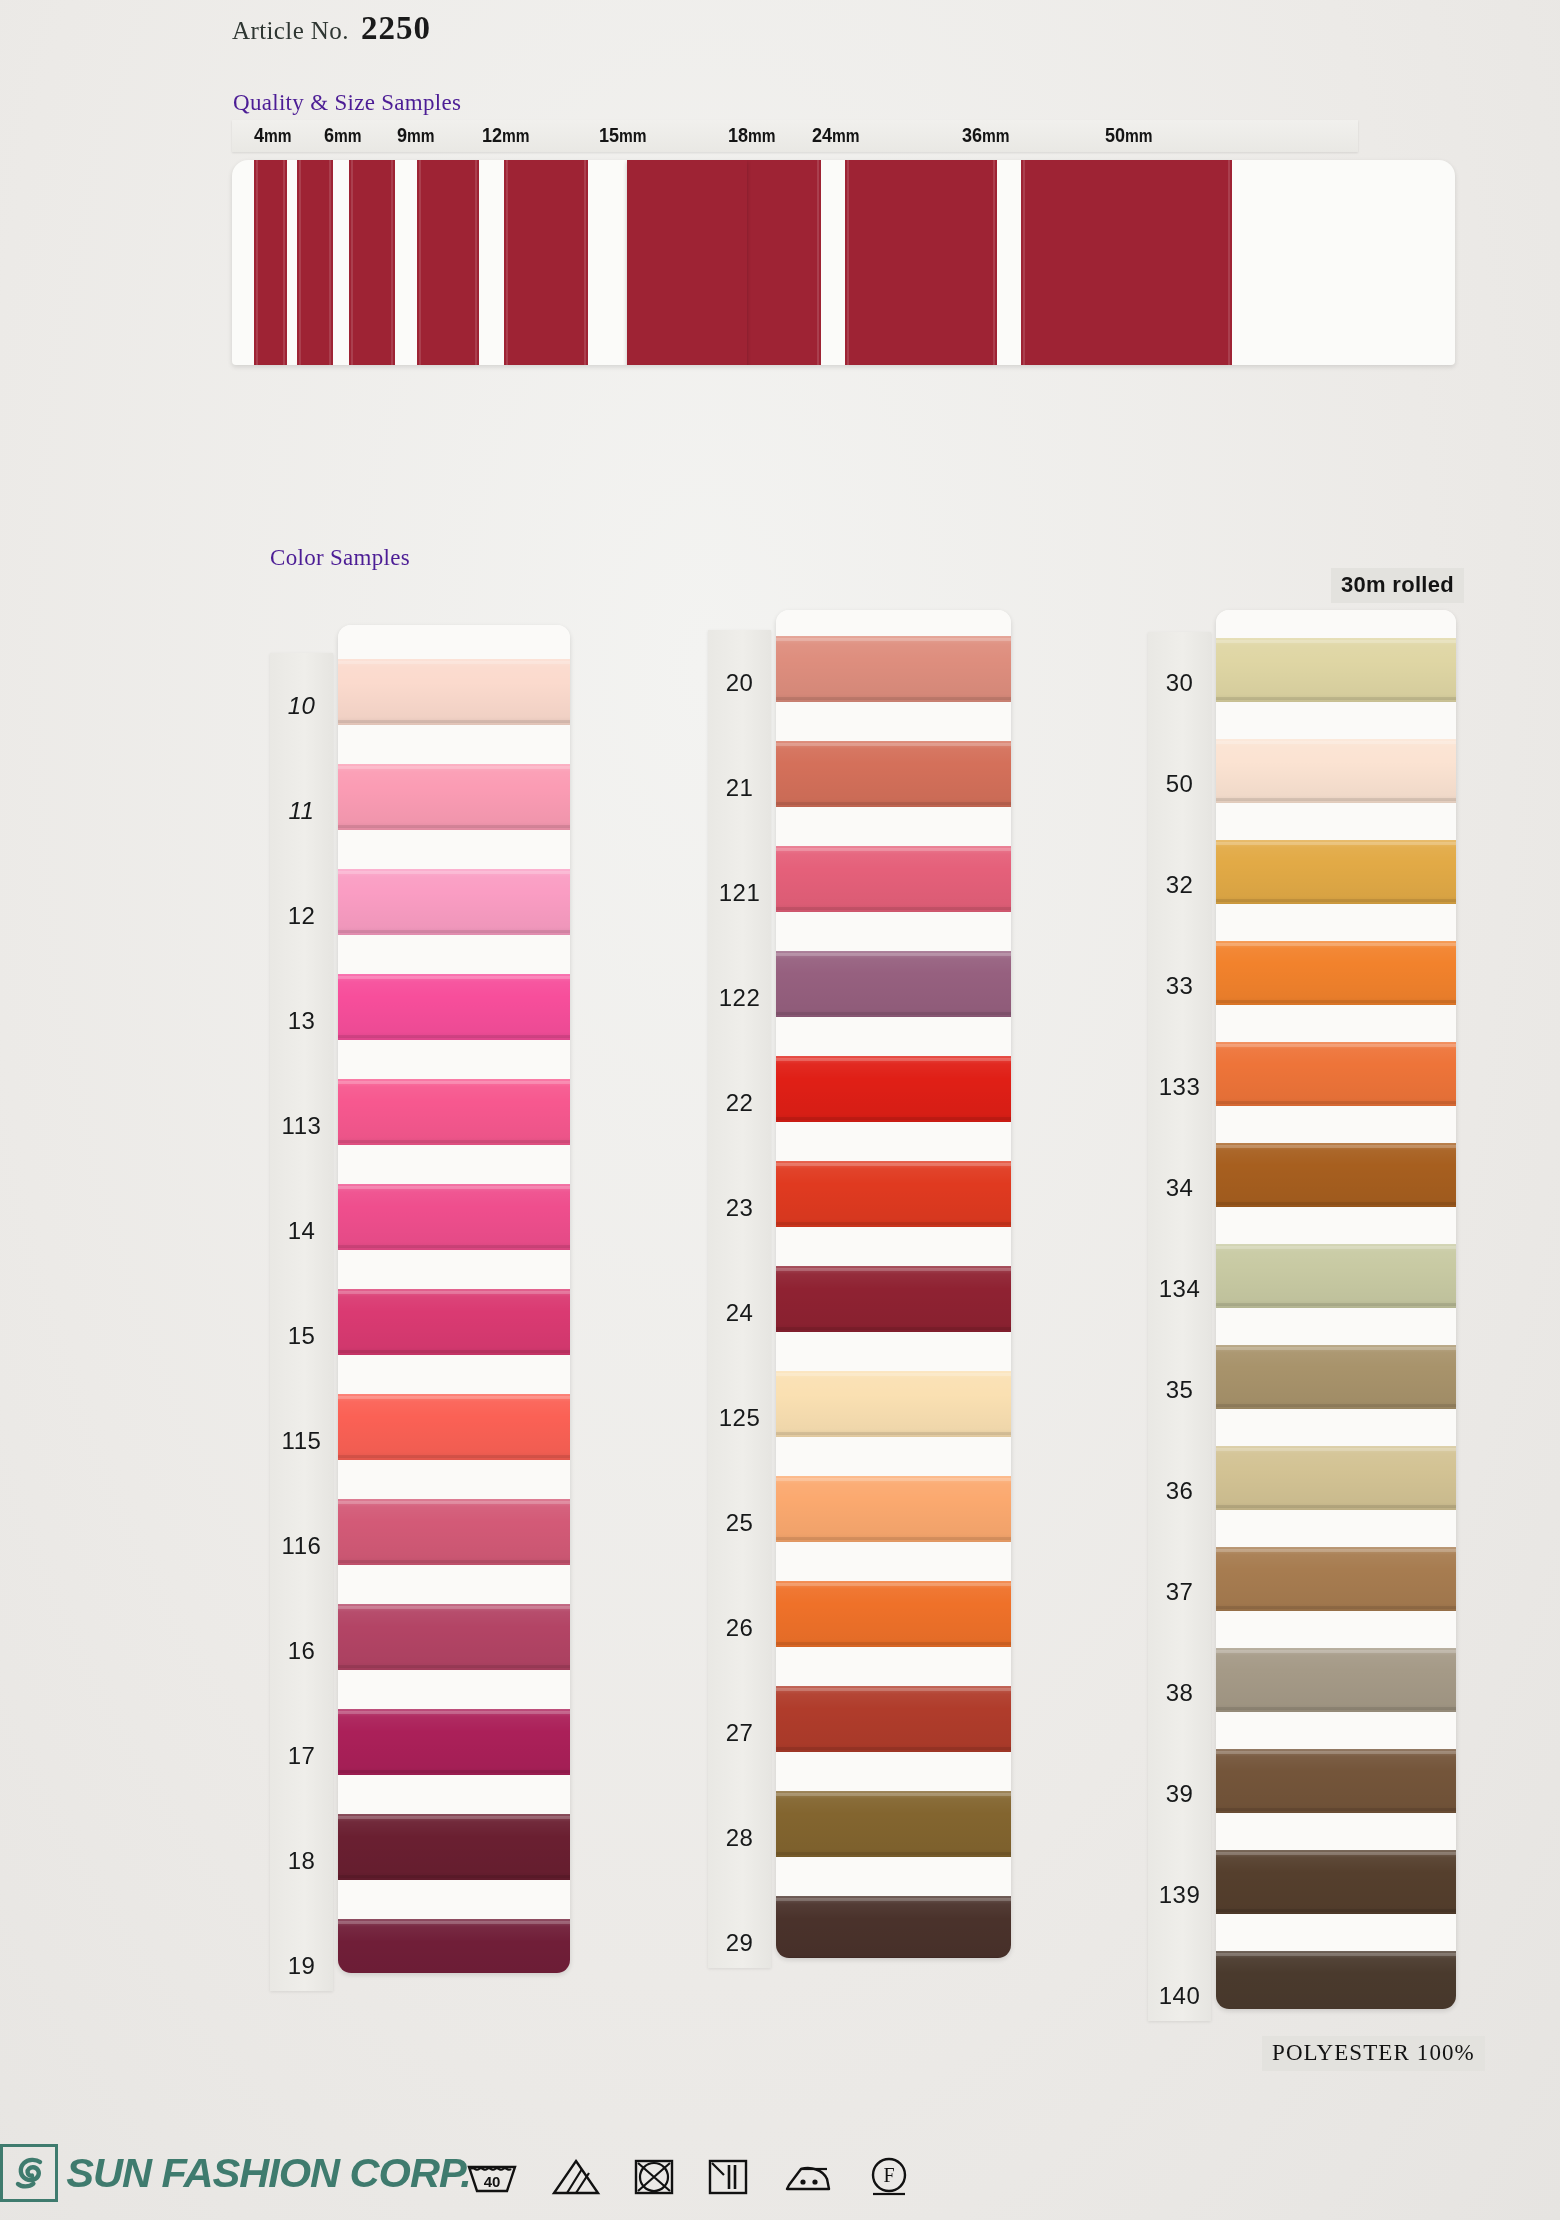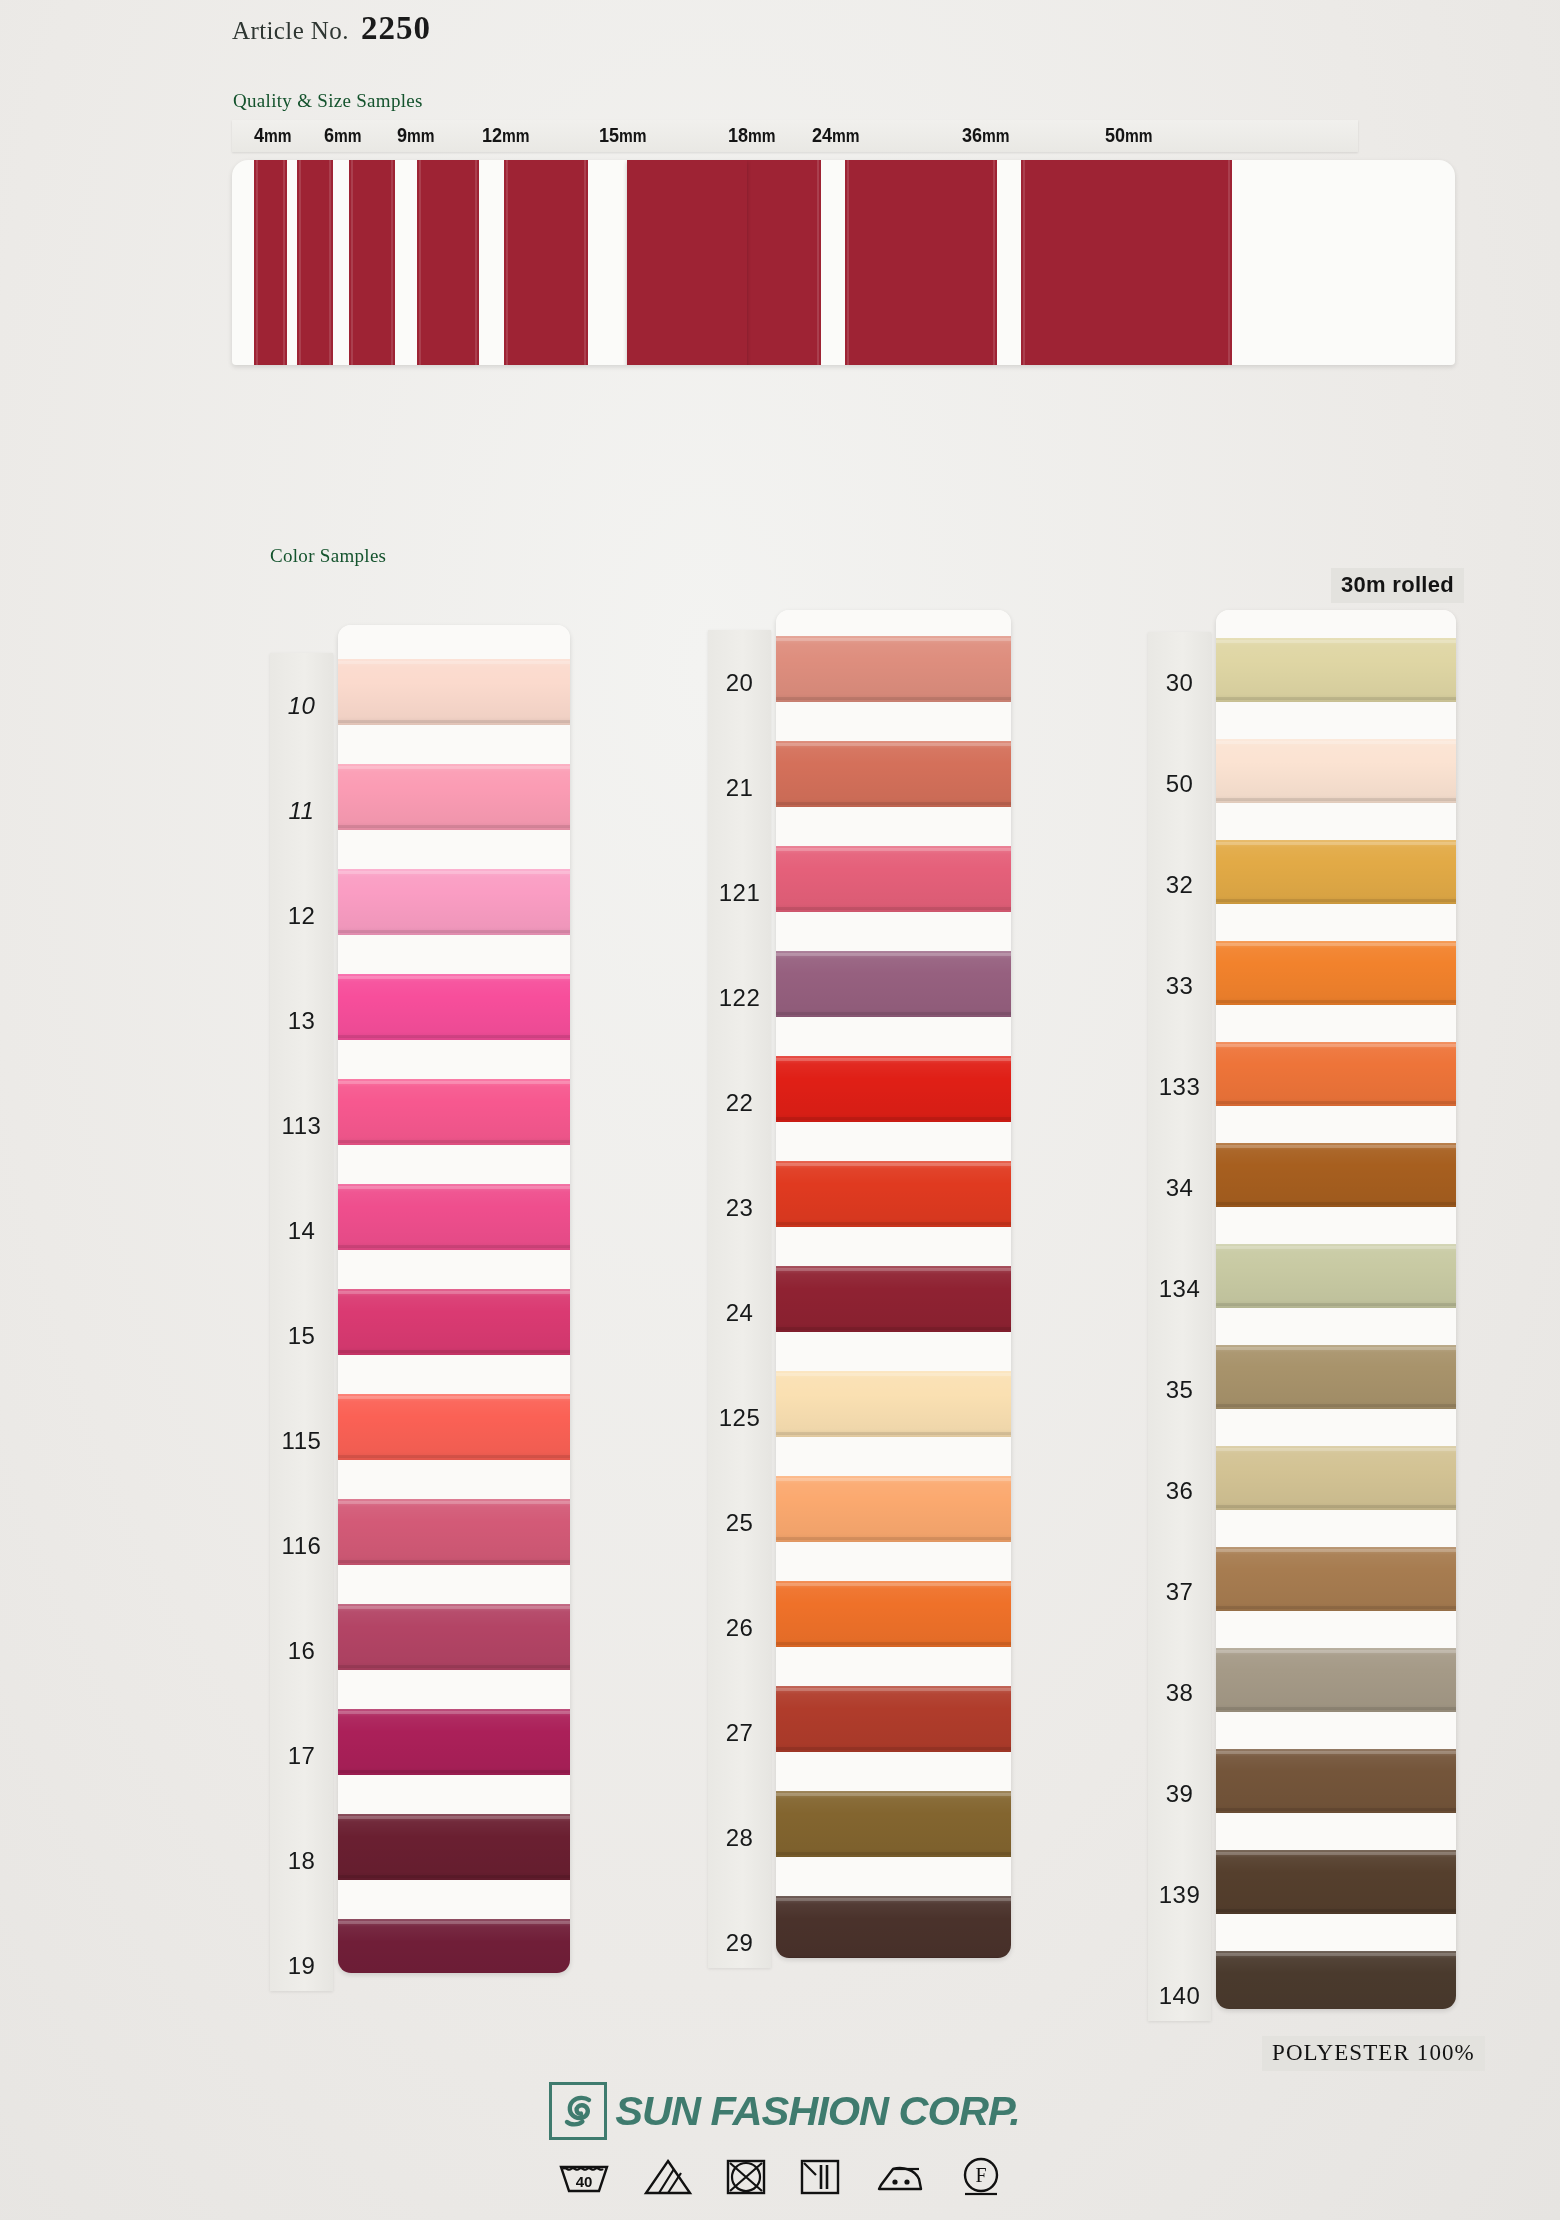--- a/index.html
+++ b/index.html
@@ -50,22 +50,22 @@
     font-family: "Liberation Serif", serif;
     font-size: 26px;
     color: #1d1d1d;
     margin-left: 78px;
     letter-spacing: 1.2px;
   }
 
   .section-label {
     position: absolute;
     font-family: "Liberation Serif", serif;
-    font-size: 19px;
-    color: #14532d;
+    font-size: 23px;
+    color: #4c1d95;
     letter-spacing: .3px;
   }
   #quality-size-label { left: 233px; top: 90px; }
   #color-samples-label { left: 270px; top: 545px; }
 
   
   .size-scale {
     position: absolute;
     left: 232px;
     top: 120px;
@@ -203,22 +203,22 @@
     font-weight: normal;
     letter-spacing: 1.1px;
   }
 
   
   .footer {
     position: absolute;
     left: 0; right: 0;
     bottom: 18px;
     display: flex;
-    flex-direction: column;
-    align-items: center;
+    flex-direction: row;
+    align-items: flex-end;
   }
   .brand-row {
     display: flex;
     align-items: center;
     gap: 16px;
   }
   .brand-mark {
     width: 52px; height: 52px;
     border: 3px solid #3f7b6e;
     display: flex; align-items: center; justify-content: center;

